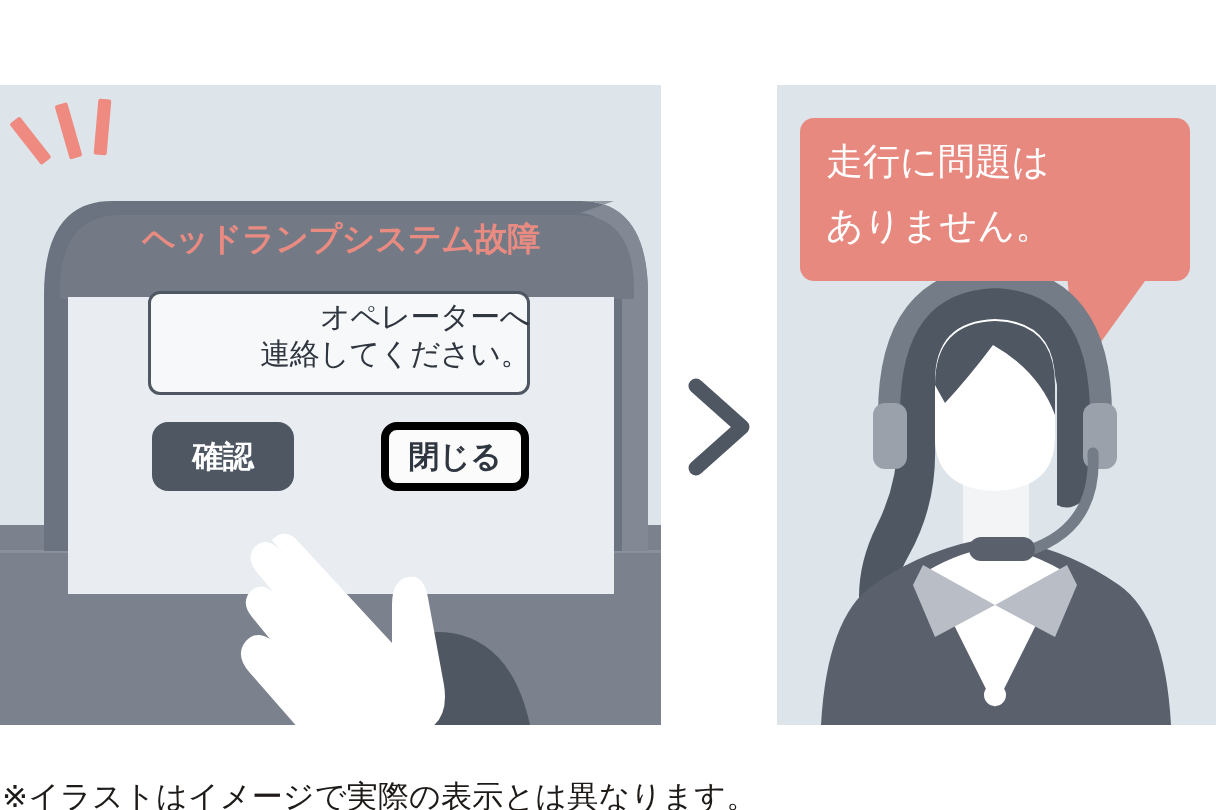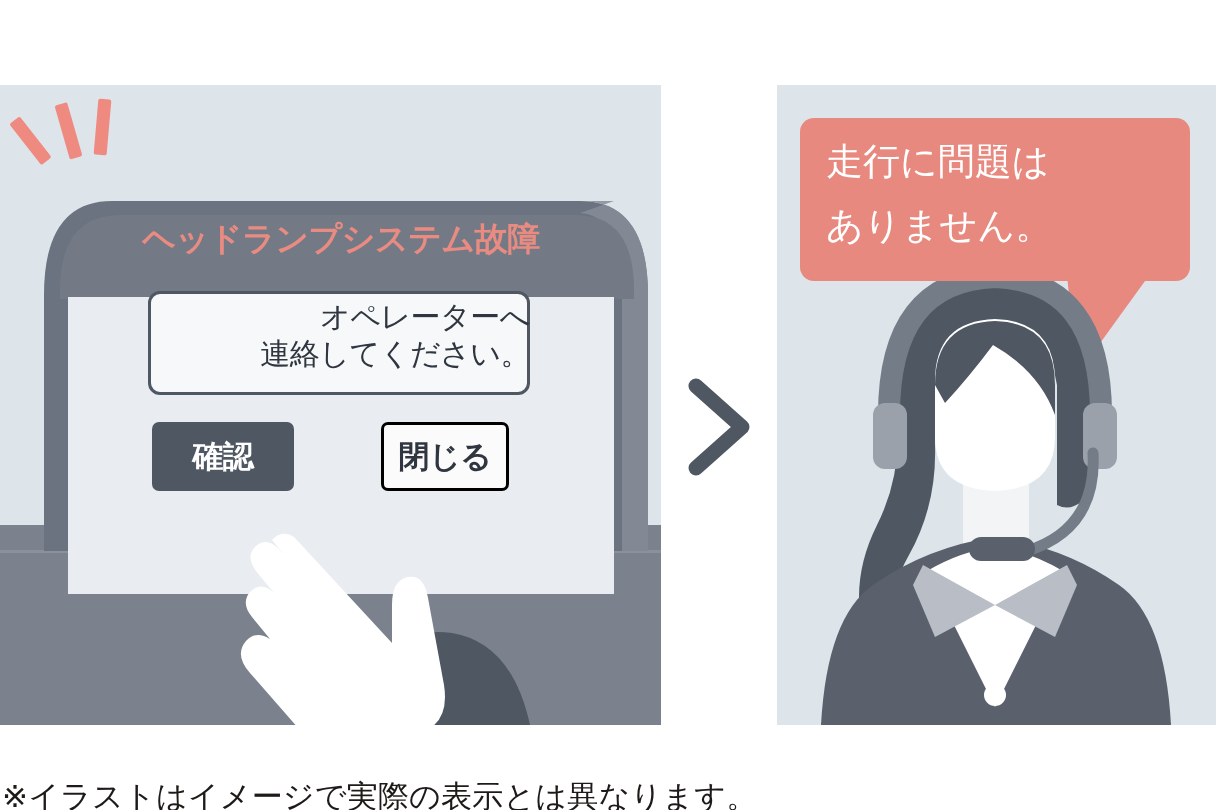--- a/index.html
+++ b/index.html
@@ -93,33 +93,33 @@
   }
   .btn {
     position: absolute;
     box-sizing: border-box;
     font-size: 31px;
     font-weight: bold;
     letter-spacing: -0.5px;
     display: flex;
     align-items: center;
     justify-content: center;
-    border-radius: 7px;
+    border-radius: 16px;
   }
   #btn-confirm {
     left: 152px;  top: 422px;  width: 142px; height: 69px;
     background: #4f5763;
     color: #ffffff;
     border: none;
   }
   #btn-close {
-    left: 381px; top: 422px; width: 128px; height: 69px;
+    left: 381px; top: 422px; width: 148px; height: 69px;
     background: #fbfbfc;
     color: #2f3640;
-    border: 3px solid #000000;
+    border: 8px solid #000000;
   }
 
   
   .bubble {
     position: absolute;
     left: 800px;
     top: 118px;
     width: 390px;
     height: 163px;
     background: #e8897f;

